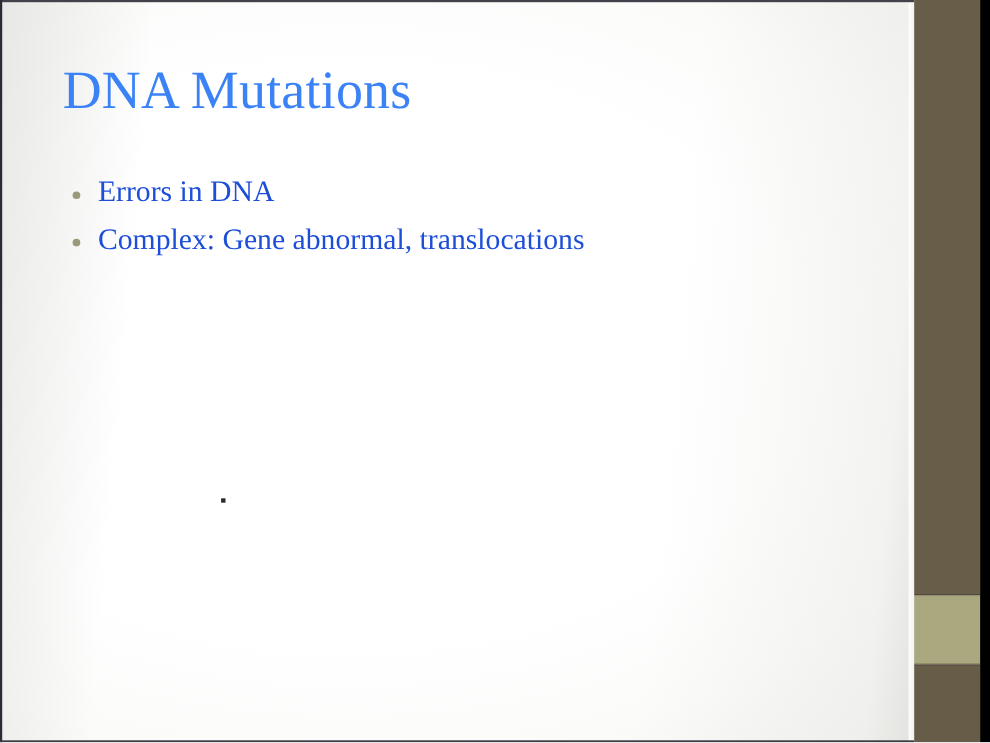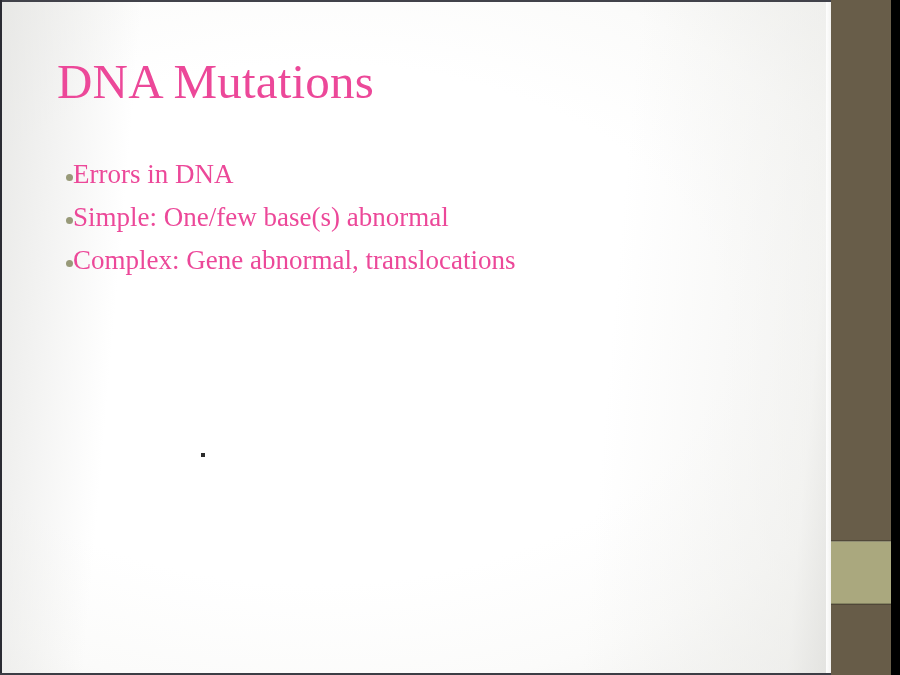--- a/index.html
+++ b/index.html
@@ -89,21 +89,21 @@
     background: linear-gradient(90deg, rgba(255,255,255,0.95), rgba(244,244,242,0.9));
   }
 
   
   #title {
     position: absolute;
     left: 57px;
     top: 57px;
     font-size: 49px;
     line-height: 1.04;
-    color: #ec4899;
+    color: #3b82f6;
     letter-spacing: 0.2px;
     white-space: nowrap;
   }
 
   
   #bullets {
     position: absolute;
     left: 60px;
     top: 161px;
     width: 740px;
@@ -118,23 +118,24 @@
     flex: 0 0 auto;
     width: 7px;
     height: 7px;
     border-radius: 50%;
     background: #989a79;
     margin-top: 13px;
     margin-left: 6px;
   }
   .bullet-text {
     flex: 1 1 auto;
+    margin-left: 16px;
     font-size: 27px;
     line-height: 1.0;
-    color: #ec4899;
+    color: #1d4ed8;
     white-space: nowrap;
   }
 
   
   #stray-dot {
     position: absolute;
     left: 201px;
     top: 453px;
     width: 4px;
     height: 4px;
@@ -158,24 +159,20 @@
 
   <div id="title">DNA Mutations</div>
 
   <div id="bullets">
 
     <div class="bullet-row">
       <span class="bullet-dot"></span>
       <span class="bullet-text">Errors in DNA</span>
     </div>
 
-    <div class="bullet-row">
-      <span class="bullet-dot"></span>
-      <span class="bullet-text">Simple: One/few base(s) abnormal</span>
-    </div>
 
     <div class="bullet-row">
       <span class="bullet-dot"></span>
       <span class="bullet-text">Complex: Gene abnormal, translocations</span>
     </div>
 
   </div>
 
   <div id="stray-dot"></div>
 

